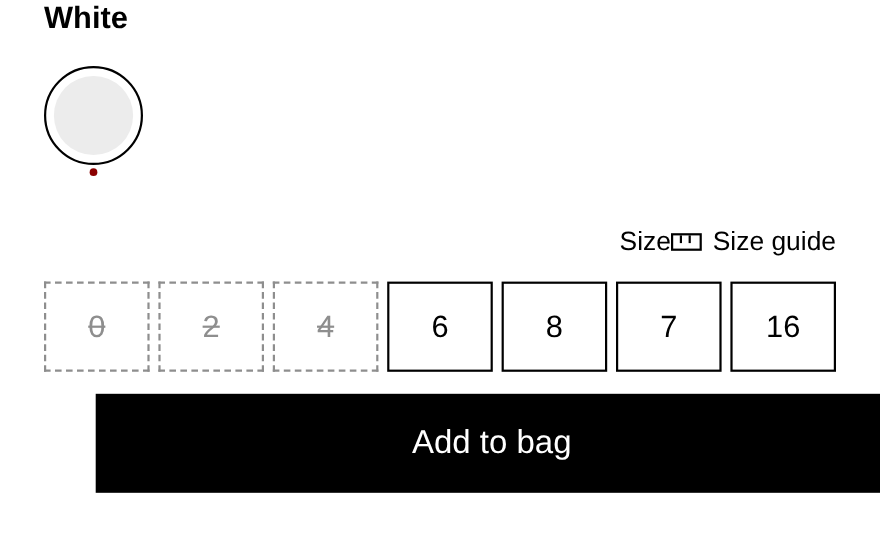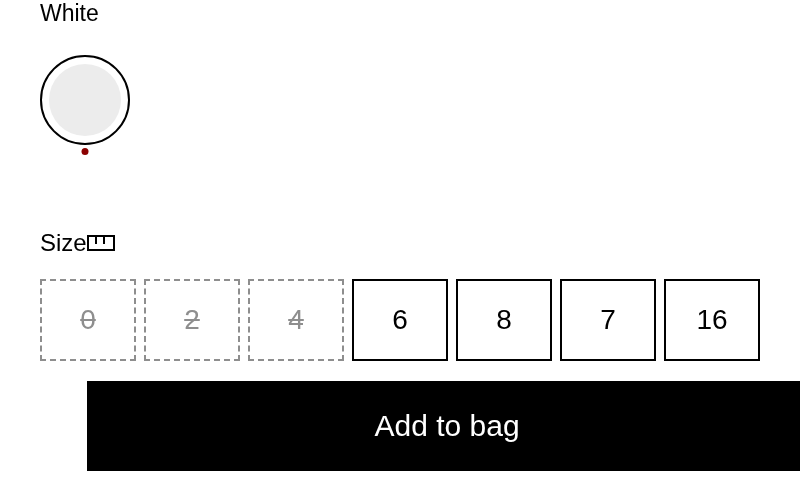--- a/index.html
+++ b/index.html
@@ -5,22 +5,22 @@
   * { box-sizing: border-box; margin: 0; padding: 0; }
   body {
     font-family: -apple-system, BlinkMacSystemFont, "Segoe UI", Arial, sans-serif;
     background: #fff;
     width: 800px;
     height: 504px;
     padding: 0 40px;
     color: #000;
   }
   .color-label {
-    font-size: 23px;
-    font-weight: 400;
+    font-size: 28px;
+    font-weight: 700;
     margin-top: 0;
   }
   .swatch-wrap {
     margin-top: 28px;
     position: relative;
     width: 90px;
   }
   .swatch-outer {
     width: 90px;
     height: 90px;
@@ -42,23 +42,23 @@
     bottom: -10px;
     left: 50%;
     transform: translateX(-50%);
     width: 7px;
     height: 7px;
     border-radius: 50%;
     background: #8b0000;
   }
   .size-header {
     display: flex;
-    justify-content: flex-start;
+    justify-content: flex-end;
     align-items: center;
-    margin-top: 84px;
+    margin-top: 56px;
   }
   .size-label {
     font-size: 24px;
     font-weight: 500;
   }
   .size-guide {
     display: flex;
     align-items: center;
     gap: 10px;
     font-size: 24px;
@@ -132,20 +132,21 @@
   <div class="swatch-outer">
     <div class="swatch-inner"></div>
   </div>
   <div class="swatch-dot"></div>
 </div>
 
 <div class="size-header">
   <div class="size-label">Size</div>
   <div class="size-guide">
     <span class="ruler-icon"></span>
+    <span>Size guide</span>
   </div>
 </div>
 
 <div class="size-options" id="size-options">
     <div class="size-box unavailable">0</div>
     <div class="size-box unavailable">2</div>
     <div class="size-box unavailable">4</div>
     <div class="size-box available">6</div>
     <div class="size-box available">8</div>
     <div class="size-box available">7</div>

